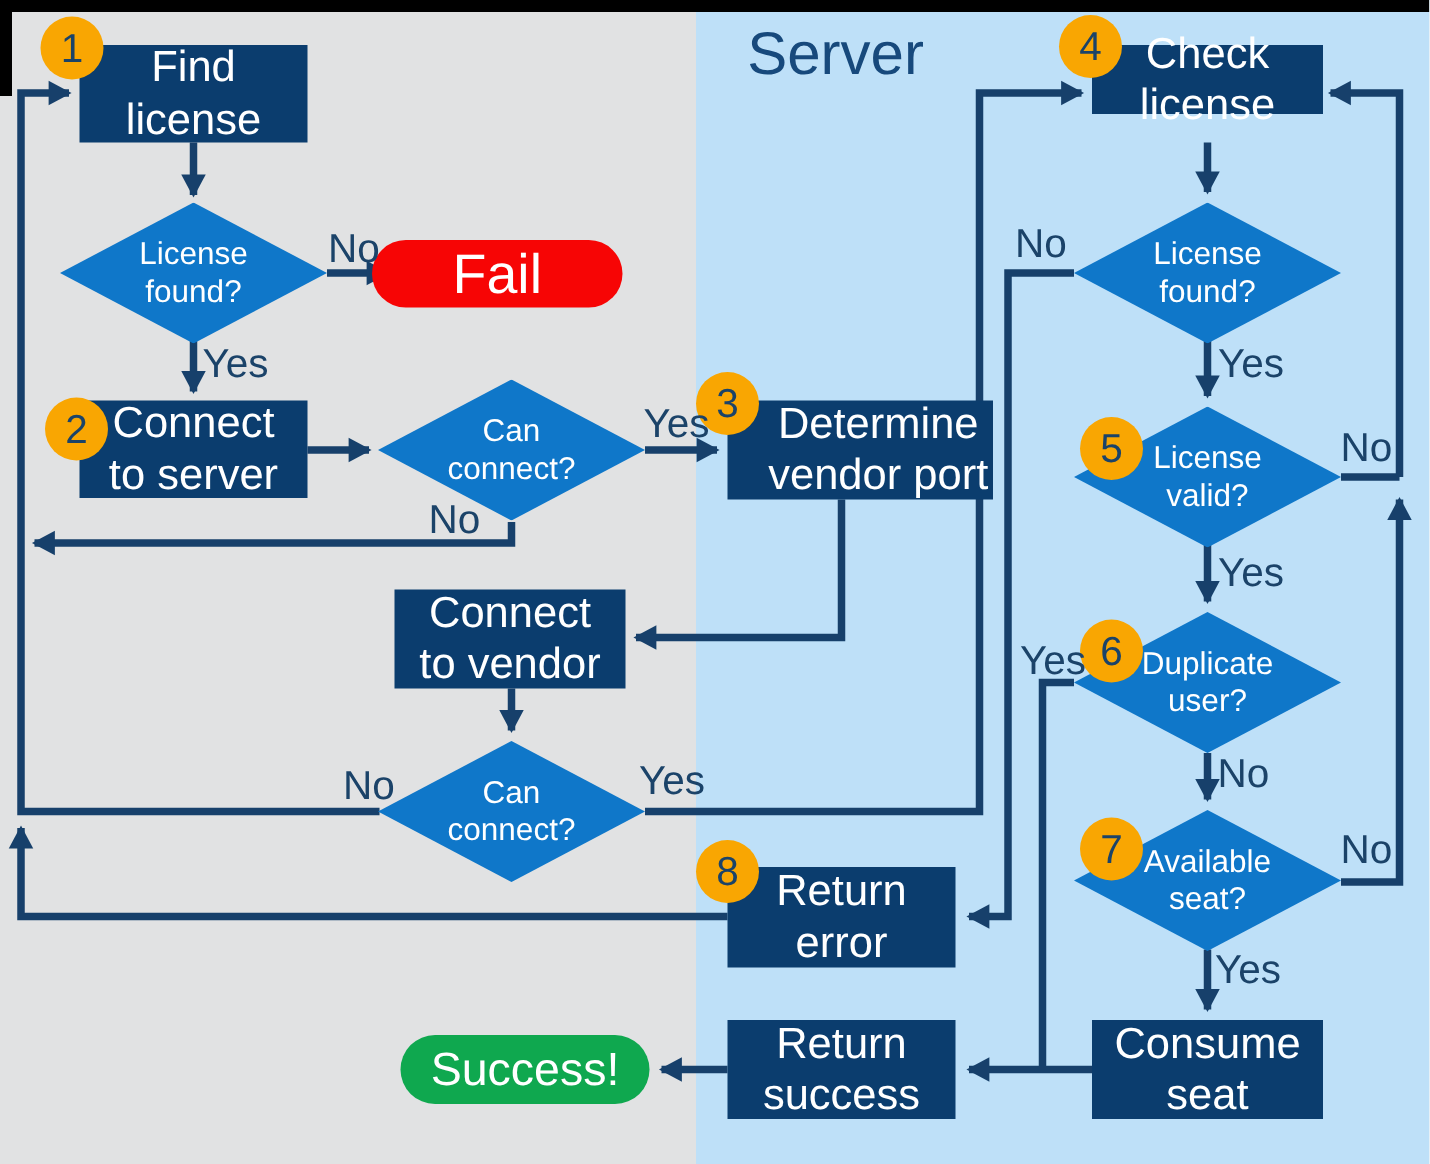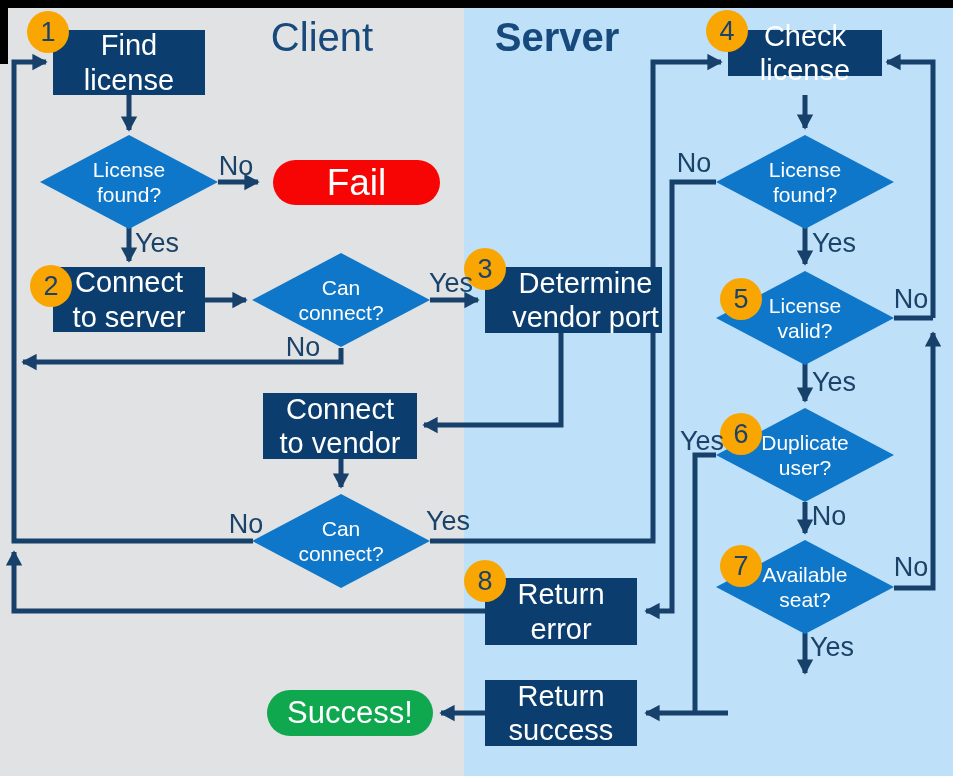--- a/index.html
+++ b/index.html
@@ -36,22 +36,21 @@
 </style>
 </head>
 <body>
 
 <div id="canvas">
 
   <div class="server-lane"></div>
   <div class="bar-top"></div>
   <div class="bar-left"></div>
 
-  <div class="lane-title" style="left:322px;top:37px;">Client</div>
-  <div class="lane-title" style="left:557px;top:37px;font-weight:bold;">Server</div>
+  <div class="lane-title" style="left:557px;top:37px;">Server</div>
 
   <svg class="wires" width="953" height="776" viewBox="0 0 953 776">
     <defs>
       <marker id="arw" viewBox="0 0 10 10" refX="8.5" refY="5" markerWidth="17" markerHeight="17" markerUnits="userSpaceOnUse" orient="auto">
         <path class="arrowhead" d="M0.5,0.2 L9.5,5 L0.5,9.8 z"></path>
       </marker>
     </defs>
     <path class="edge" marker-end="url(#arw)" d="M129 95 V130"></path>
     <path class="edge" marker-end="url(#arw)" d="M218 182 H258"></path>
     <path class="edge" marker-end="url(#arw)" d="M129 227 V261"></path>
@@ -84,37 +83,39 @@
   <div class="node" style="left:485px;top:267px;width:153px;height:66px;padding-left:24px;">Determine
 vendor port</div>
   <div class="node" style="left:263px;top:393px;width:154px;height:66px;">Connect
 to vendor</div>
   <div class="node" style="left:728px;top:30px;width:154px;height:46px;">Check
 license</div>
   <div class="node" style="left:485px;top:578px;width:152px;height:67px;">Return
 error</div>
   <div class="node" style="left:485px;top:680px;width:152px;height:66px;">Return
 success</div>
+  <div class="node" style="left:728px;top:680px;width:154px;height:66px;">Consume
+seat</div>
 
   <div class="decision" style="left:40px;top:135px;width:178px;height:94px;">License
 found?</div>
   <div class="decision" style="left:252px;top:253px;width:178px;height:94px;">Can
 connect?</div>
   <div class="decision" style="left:252px;top:494px;width:178px;height:94px;">Can
 connect?</div>
   <div class="decision" style="left:716px;top:135px;width:178px;height:94px;">License
 found?</div>
   <div class="decision" style="left:716px;top:271px;width:178px;height:94px;">License
 valid?</div>
   <div class="decision" style="left:716px;top:408px;width:178px;height:94px;">Duplicate
 user?</div>
   <div class="decision" style="left:716px;top:540px;width:178px;height:94px;">Available
 seat?</div>
 
-  <div class="pill fail" style="left:273px;top:160px;width:167px;height:45px;">Fail</div>
+  <div class="pill fail" style="left:248px;top:160px;width:167px;height:45px;">Fail</div>
   <div class="pill success" style="left:267px;top:690px;width:166px;height:46px;">Success!</div>
 
   <div class="step" style="left:27px;top:11px;">1</div>
   <div class="step" style="left:30px;top:265px;">2</div>
   <div class="step" style="left:464px;top:248px;">3</div>
   <div class="step" style="left:706px;top:10px;">4</div>
   <div class="step" style="left:720px;top:278px;">5</div>
   <div class="step" style="left:720px;top:413px;">6</div>
   <div class="step" style="left:720px;top:545px;">7</div>
   <div class="step" style="left:464px;top:560px;">8</div>

